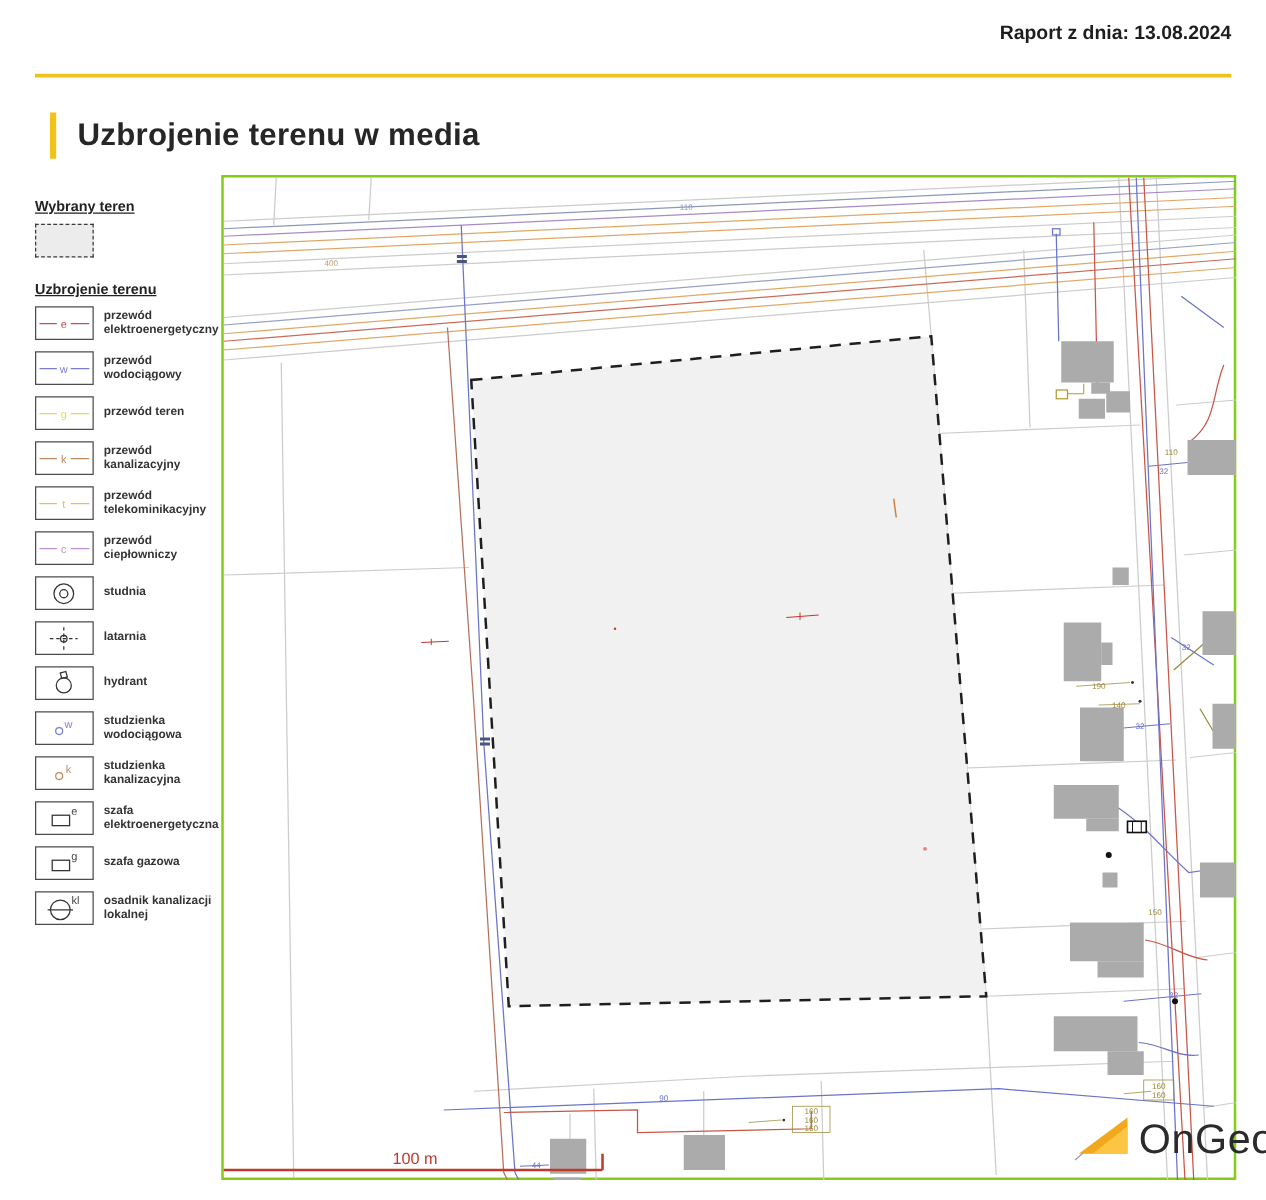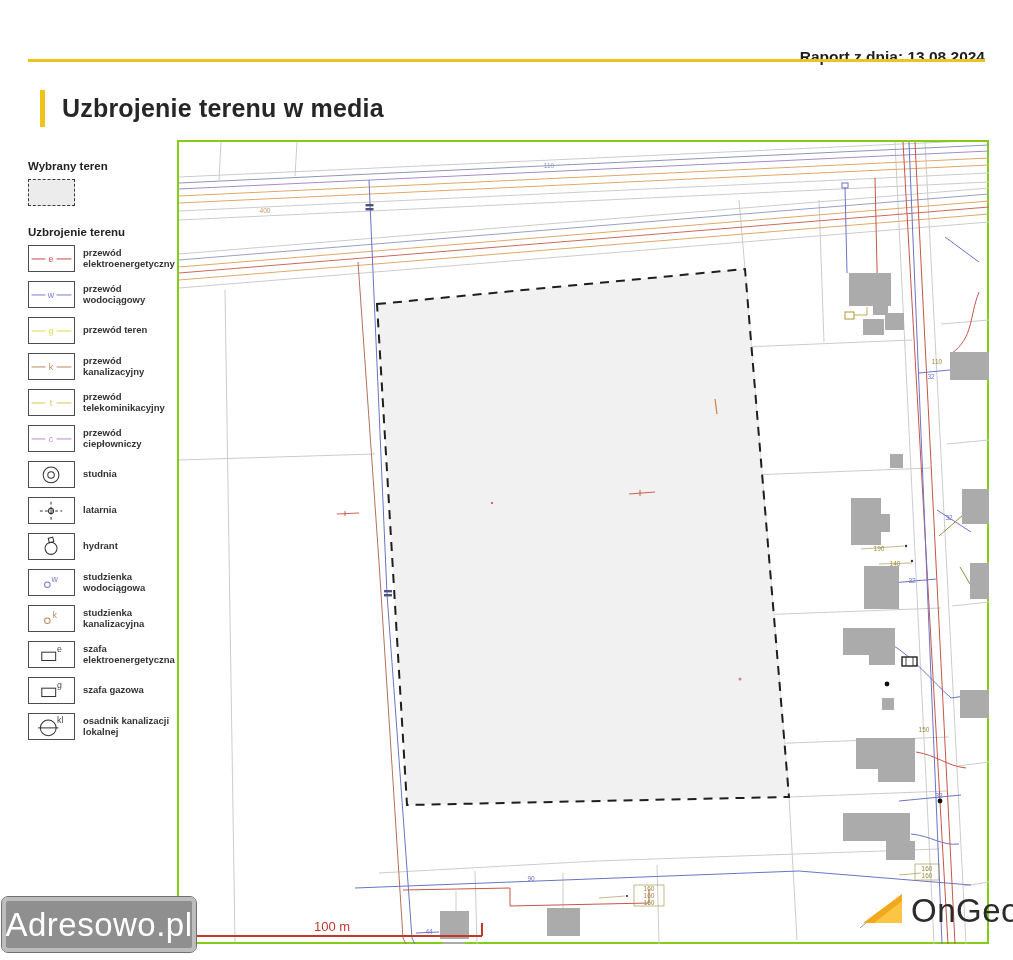--- a/index.html
+++ b/index.html
@@ -1,31 +1,31 @@
 <!DOCTYPE html>
 <html><head>
 <meta charset="utf-8">
 <style>
   * { margin:0; padding:0; box-sizing:border-box; }
   html,body { width:1013px; height:960px; background:#fff; overflow:hidden;
               font-family:"Liberation Sans", sans-serif; }
   .page { position:relative; width:1013px; height:960px; background:#fff; }
 
   
-  .report-date { position:absolute; top:48px; right:28px; font-size:15.5px;
+  .report-date { position:absolute; top:18px; right:28px; font-size:15.5px;
                  font-weight:600; color:#1e1e1e; }
   .yellow-rule { position:absolute; top:59px; left:28px; width:957px; height:3px;
                  background:#efc31c; }
   .title-wrap { position:absolute; top:90px; left:40px; display:flex; align-items:center; }
   .title-bar  { width:5px; height:37px; background:#efc31c; margin-right:17px; }
   .page-title { font-size:25px; font-weight:700; color:#262626; letter-spacing:0.2px; }
 
   
   .legend { position:absolute; left:28px; top:160px; width:150px; }
-  .legend h3 { font-size:11.5px; font-weight:700; color:#222; margin-bottom:7px; }
+  .legend h3 { font-size:11.5px; font-weight:700; color:#222; margin-bottom:7px;text-decoration:underline; }
   .sel-box { width:47px; height:27px; border:1.6px dashed #3a3a3a; background:#ececec;
              margin-bottom:20px; }
   .lrow { display:flex; align-items:center; margin-bottom:9px; height:27px; }
   .lbox { width:47px; height:27px; border:1px solid #4c4c4c; background:#fff; flex:none; }
   .lbox text { font-size:9.5px; text-anchor:middle; font-family:"Liberation Sans",sans-serif; }
   .lbox line, .lbox circle, .lbox rect, .lbox path { fill:none; stroke-width:1.1; }
   .llabel { font-size:9.5px; font-weight:700; color:#333; line-height:1.15;
             margin-left:8px; width:95px; }
 
   
@@ -343,21 +343,20 @@
           <text x="250" y="792" fill="#6a74c8" font-size="6.5" text-anchor="middle">44</text>
         </g>
 
       <g>
         <path d="M-5,794 L303,794 M303,781 L303,794" stroke="#c0392b" stroke-width="2" fill="none"></path>
         <text x="153" y="789" fill="#c0392b" font-size="13" text-anchor="middle">100 m</text>
       </g>
     </svg>
   </div>
 
-  <div class="watermark">Adresowo.pl</div>
 
   <div class="ongeo">
     <svg width="44" height="40" viewBox="0 0 44 40">
       <line x1="0" y1="39" x2="14" y2="27" stroke="#9a9a9a" stroke-width="1"></line>
       <polygon points="3,34 42,34 42,5" fill="#f2a81d"></polygon>
       <polygon points="14,34 42,34 42,12" fill="#fdc544"></polygon>
     </svg>
     <div class="ongeo-text">OnGeo</div>
   </div>
 

